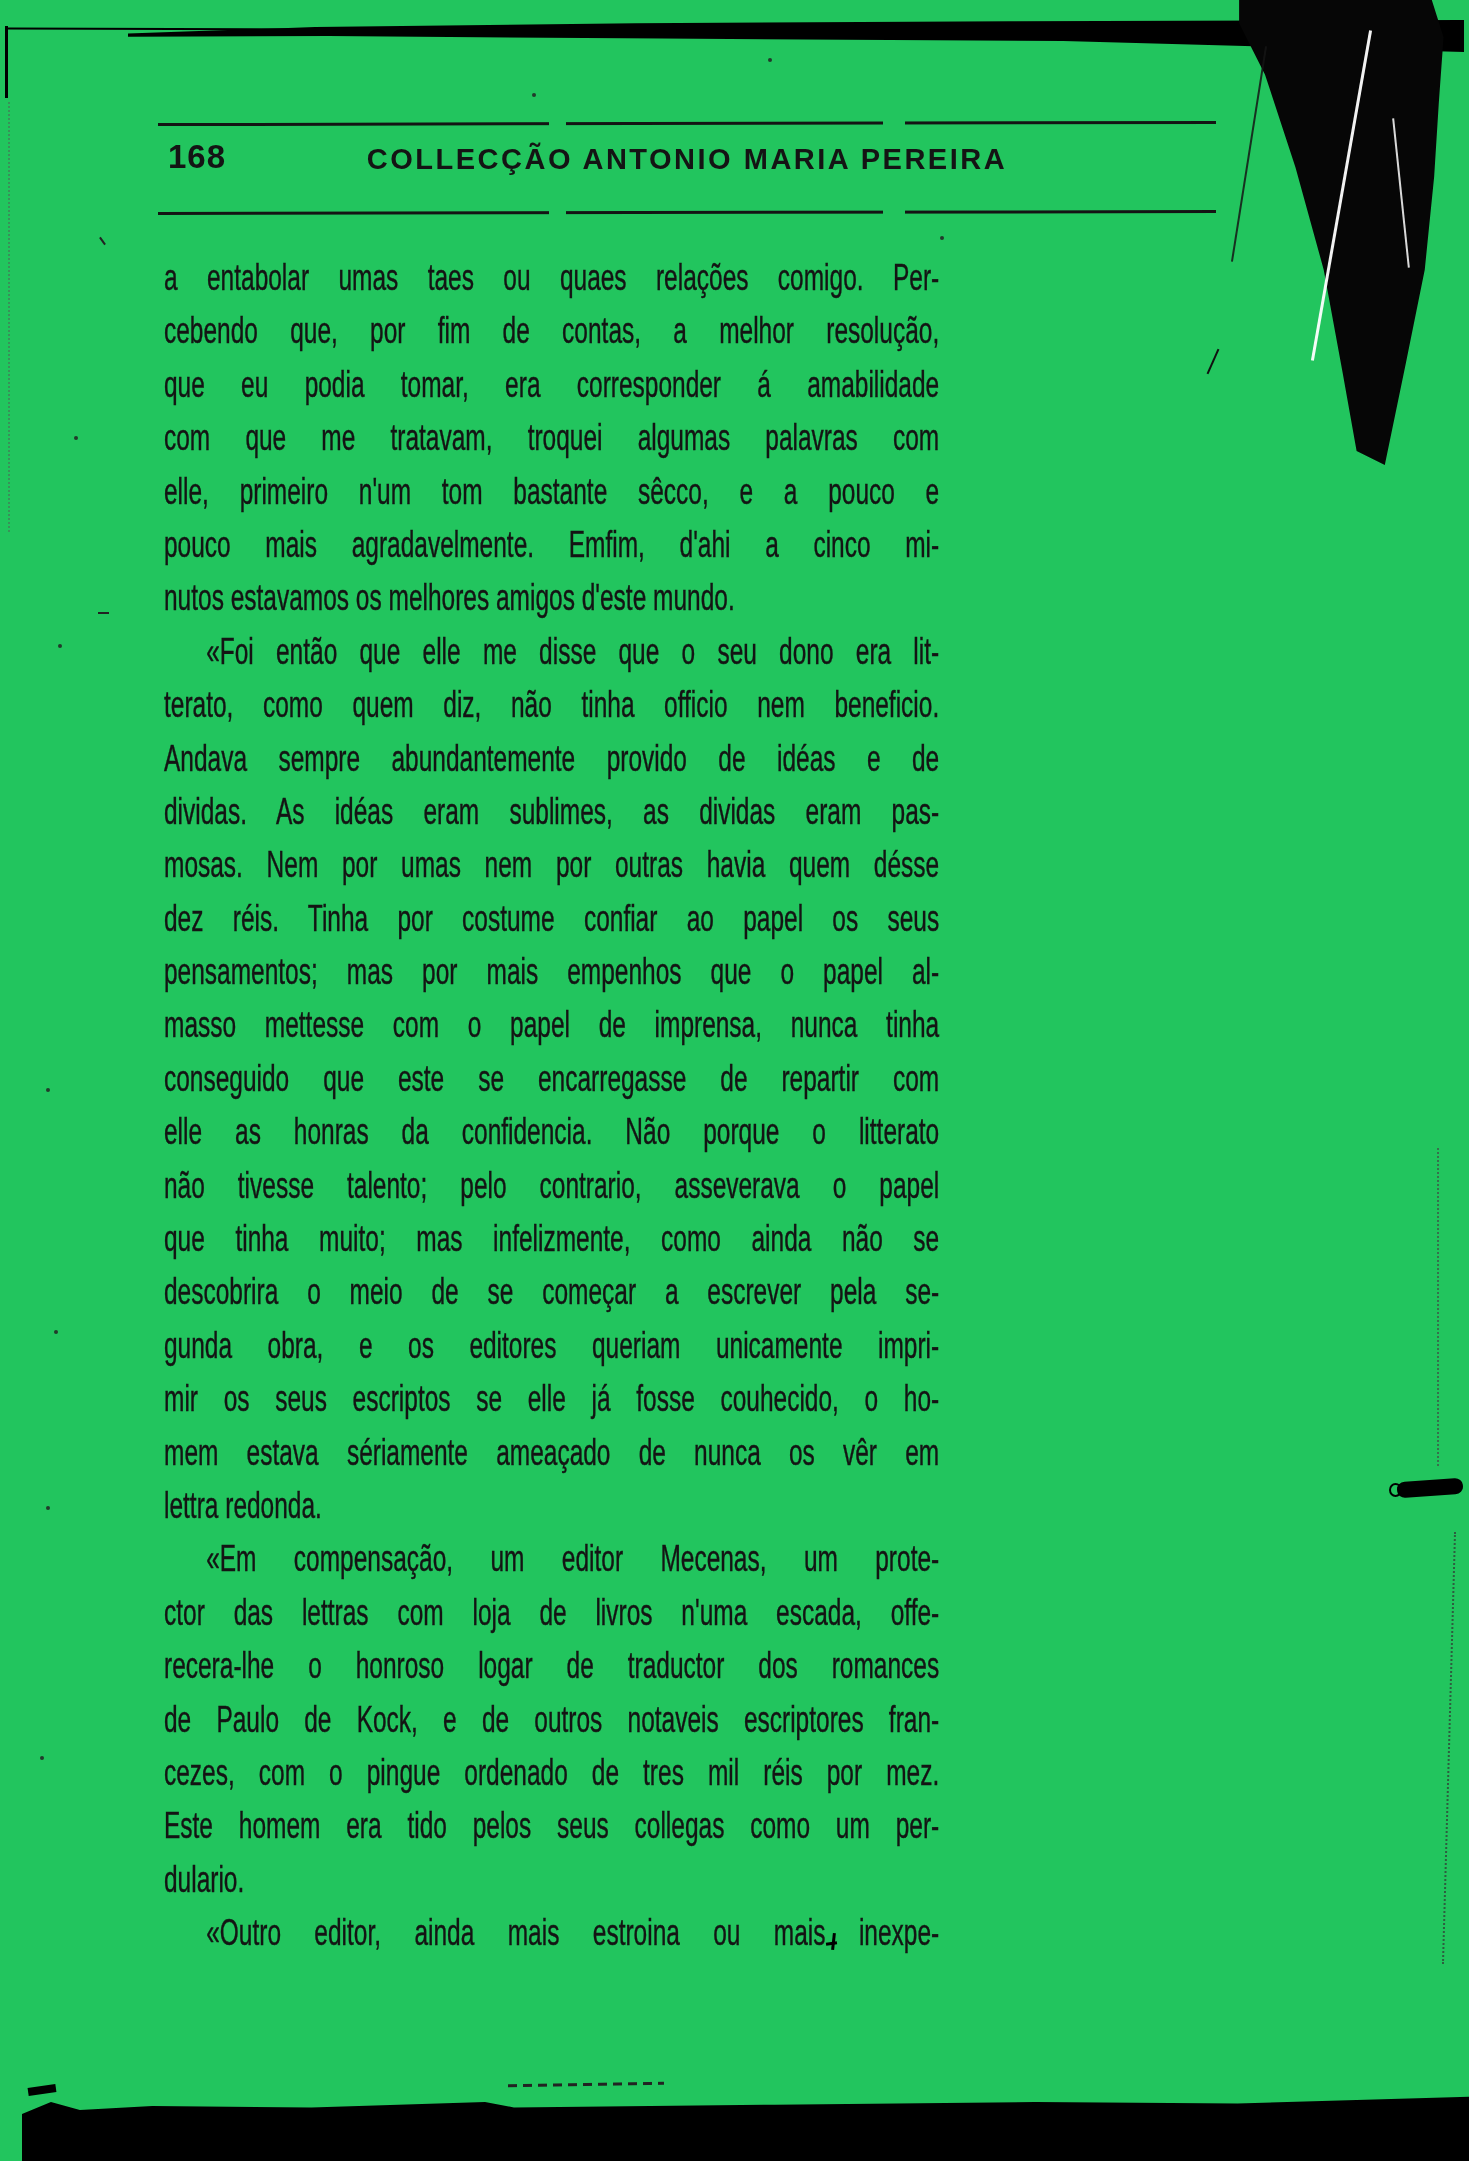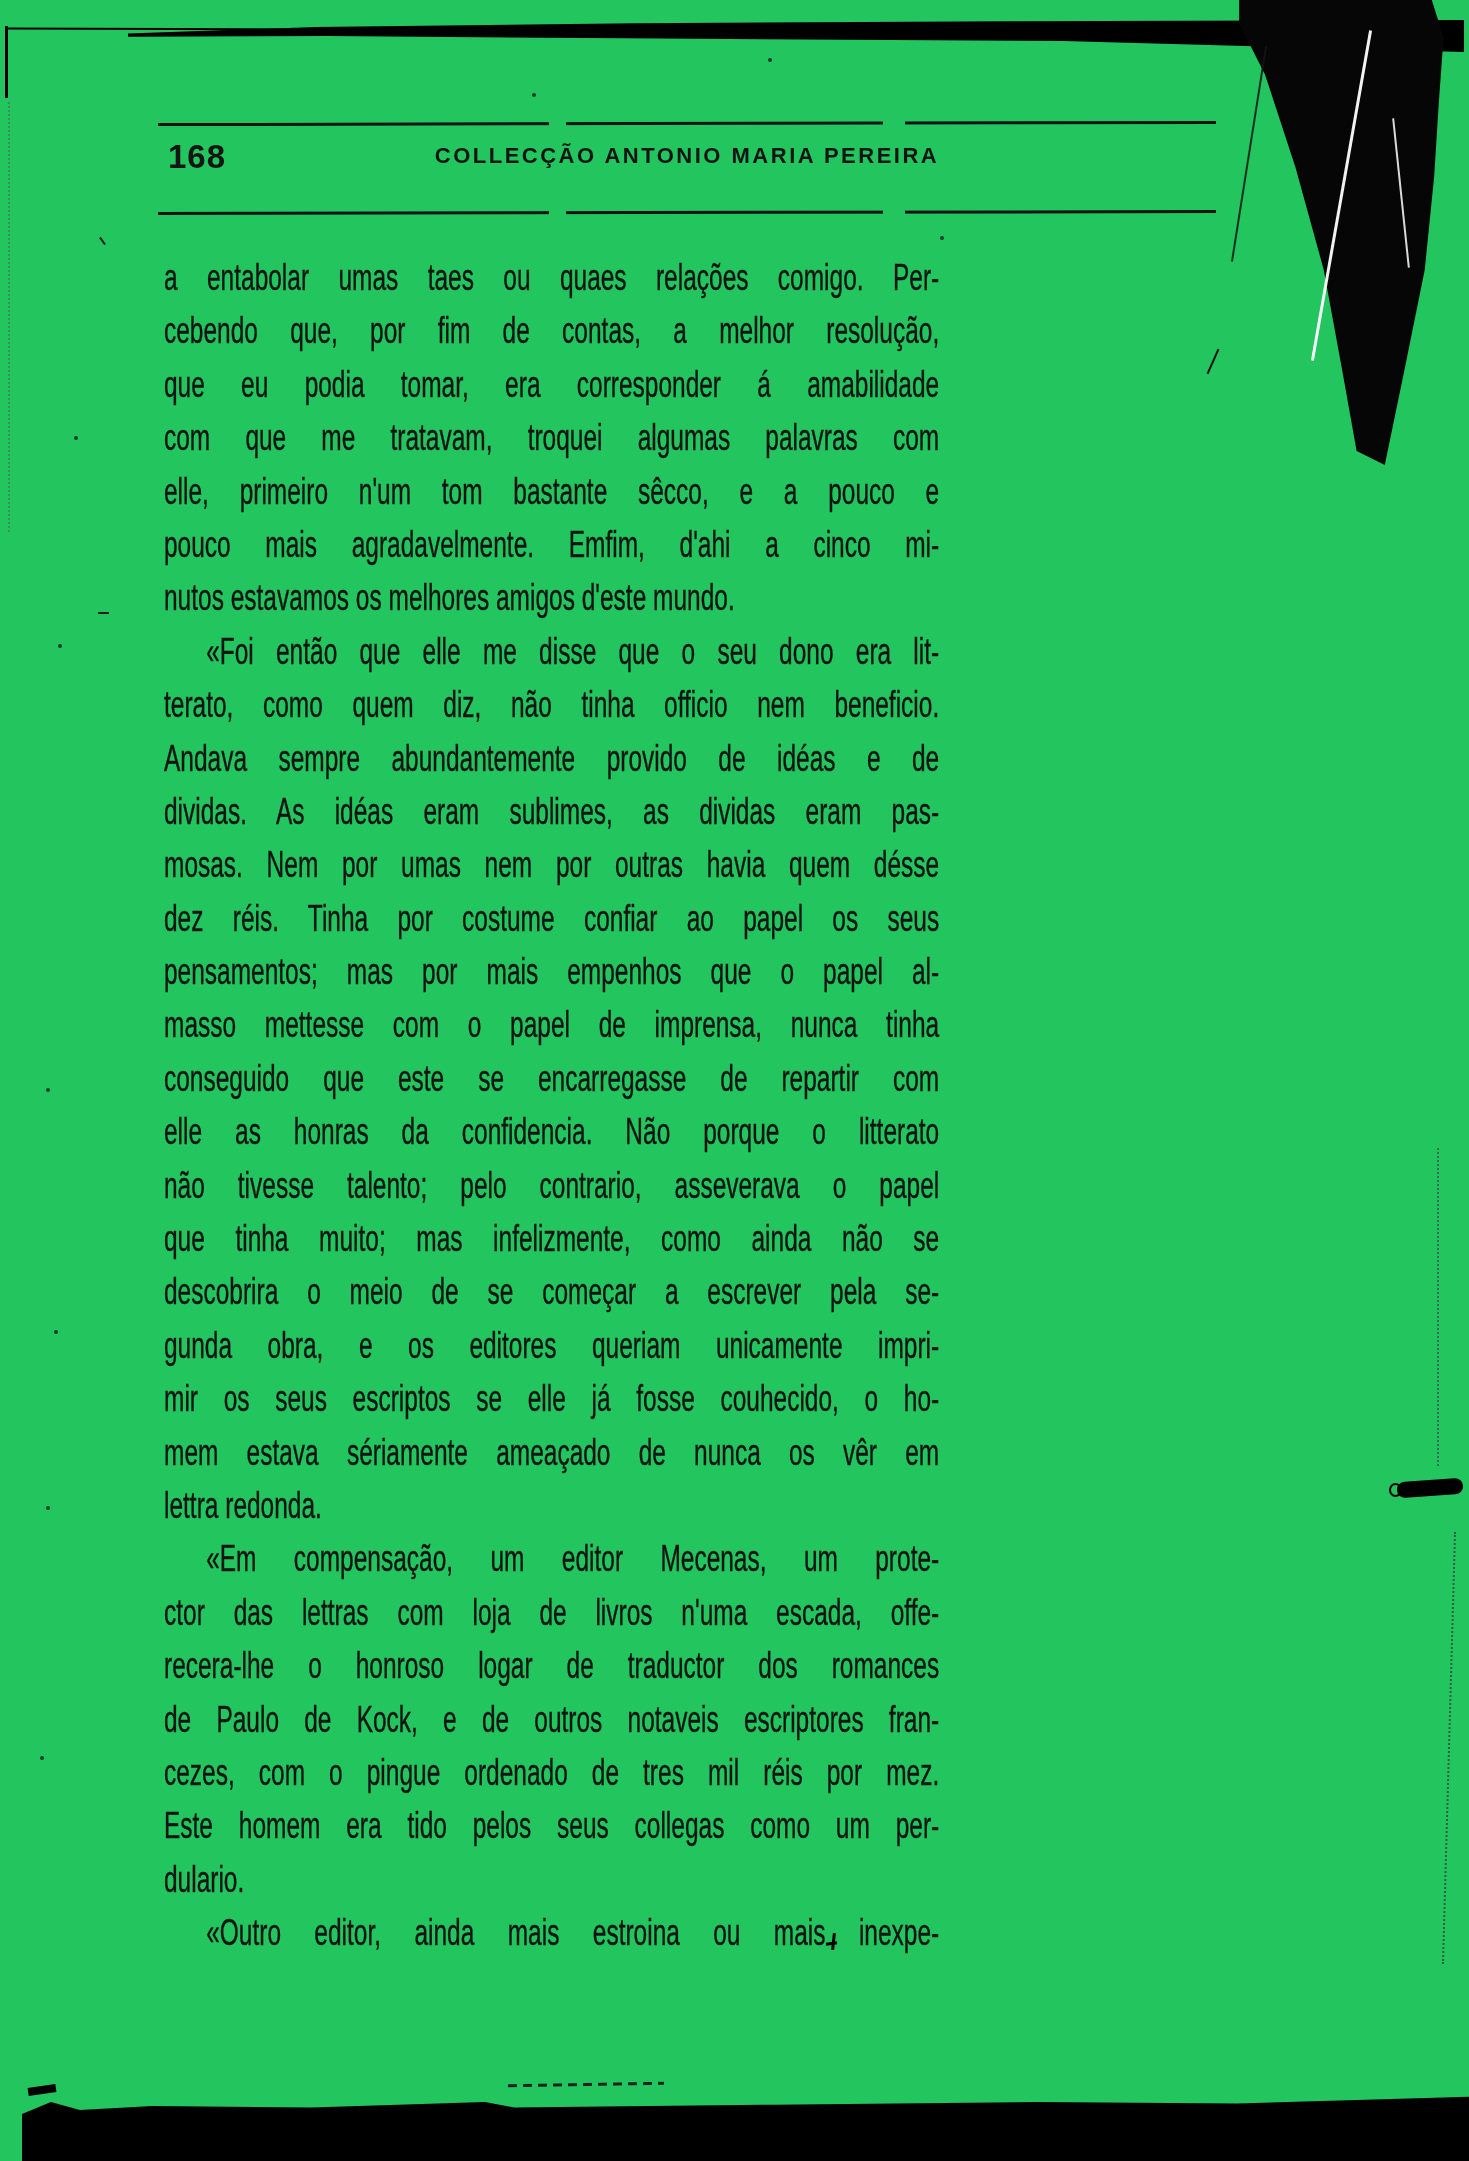--- a/index.html
+++ b/index.html
@@ -38,21 +38,21 @@
   .sigmark{left:824px;top:1930px;width:18px;height:24px;}
   .sigmark .v{position:absolute;left:8px;top:3px;width:3px;height:17px;background:#000;transform:rotate(6deg);}
   .sigmark .h{position:absolute;left:2px;top:12px;width:11px;height:3px;background:#000;transform:rotate(-8deg);}
   
   .rule{position:absolute;left:158px;width:1058px;height:3px;
     background:linear-gradient(90deg,#141414 0 37%,transparent 37% 38.6%,#141414 38.6% 68.5%,transparent 68.5% 70.6%,#141414 70.6% 100%);}
   .rule-top{top:122px;transform:rotate(-.12deg);}
   .rule-bottom{top:211px;transform:rotate(-.1deg);}
   .header{position:absolute;left:158px;top:134px;width:1058px;height:56px;}
   .pageno{position:absolute;left:10px;top:4px;font-size:33px;font-weight:bold;letter-spacing:1px;}
-  .runtitle{position:absolute;left:50%;transform:translateX(-50%);top:9px;font-size:22px;font-weight:bold;
+  .runtitle{position:absolute;left:50%;transform:translateX(-50%);top:9px;font-size:29px;font-weight:bold;
     letter-spacing:2.5px;white-space:nowrap;}
   
   .body-text{position:absolute;left:164px;top:251px;width:776px;}
   .line{
     width:1140px;box-sizing:border-box;height:53.4px;line-height:53.4px;font-size:36px;
     white-space:nowrap;transform:scaleX(0.68);transform-origin:0 50%;
     -webkit-text-stroke:0.4px #141414;
   }
   .line.j{text-align:justify;text-align-last:justify;white-space:normal;height:53.4px;overflow:visible;}
   .line.i{padding-left:62px;}

